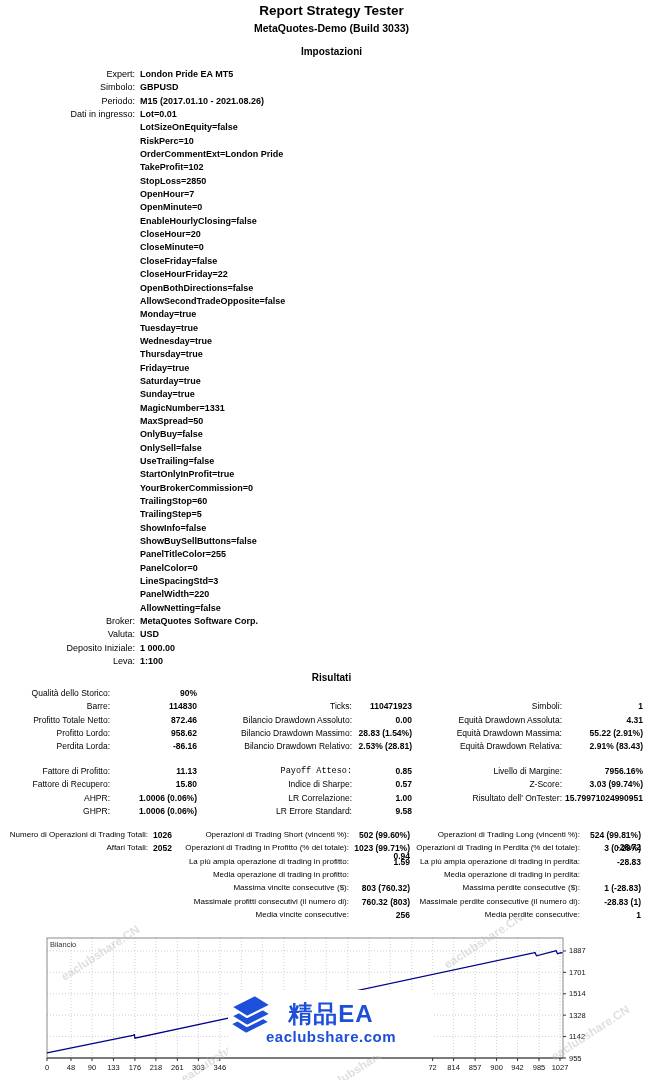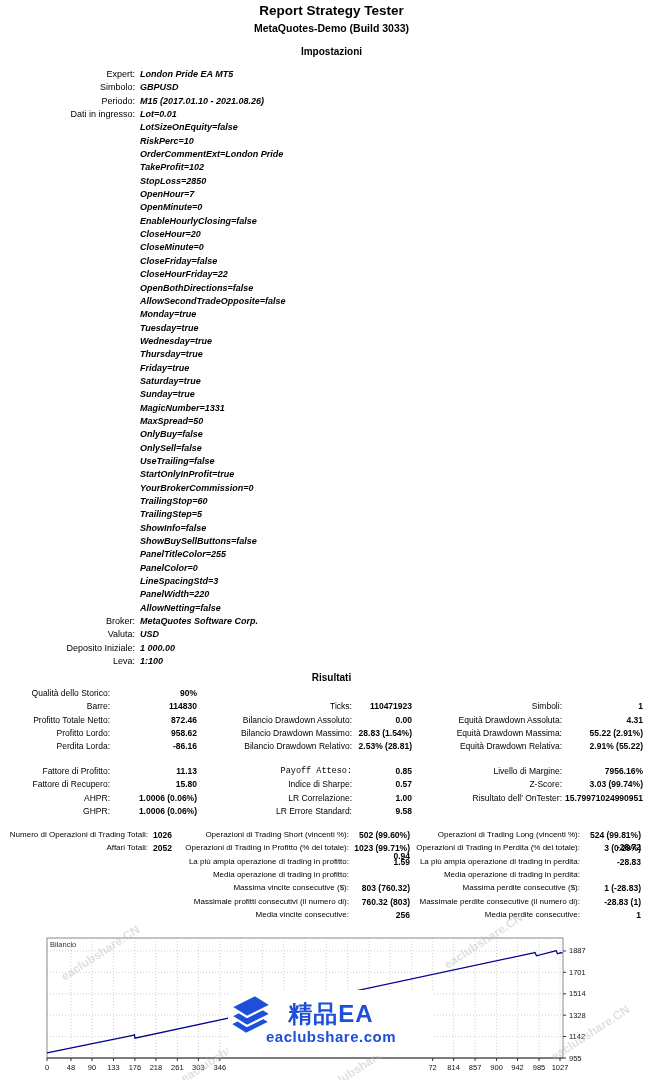--- a/index.html
+++ b/index.html
@@ -7,21 +7,21 @@
         font-family:"Liberation Sans",sans-serif;color:#000;}
   .center{position:absolute;left:0;width:663px;text-align:center;white-space:nowrap;}
   #t-title{top:3px;font-size:13.5px;font-weight:bold;}
   #t-sub{top:22px;font-size:10.5px;font-weight:bold;}
   #t-settings-h{top:46px;font-size:10px;font-weight:bold;}
   #results-h{top:672px;font-size:10px;font-weight:bold;}
   
   #settings{position:absolute;top:68px;left:0;width:663px;}
   .srow{position:relative;height:13.35px;}
   .slab{position:absolute;right:528px;top:1px;font-size:9px;white-space:nowrap;color:#000;}
-  .sval{position:absolute;left:140px;top:1px;font-size:9px;font-weight:bold;white-space:nowrap;font-style:italic;}
+  .sval{position:absolute;left:140px;top:1px;font-size:9px;font-weight:bold;white-space:nowrap;}
   
   #results{position:absolute;top:0;left:0;width:663px;height:868px;pointer-events:none;}
   .rlab{position:absolute;font-size:8.5px;white-space:nowrap;}
   .rlab.small{font-size:8px;}
   .rval{position:absolute;font-size:8.5px;font-weight:bold;white-space:nowrap;}
   
   #chart{position:absolute;top:928px;left:0;width:663px;height:152px;}
   #chart svg{position:absolute;top:0;left:0;}
   .tile{position:absolute;font-size:12px;font-weight:bold;color:#b9b9b9;opacity:.45;
         transform:rotate(-33deg);white-space:nowrap;pointer-events:none;}
@@ -242,21 +242,21 @@
       <span class="rval" style="top: 728.05px; right: 466px;">958.62</span>
       <span class="rlab" style="top: 728.05px; right: 311px;">Bilancio Drawdown Massimo:</span>
       <span class="rval" style="top: 728.05px; right: 251px;">28.83 (1.54%)</span>
       <span class="rlab" style="top: 728.05px; right: 101px;">Equità Drawdown Massima:</span>
       <span class="rval" style="top: 728.05px; right: 20px;">55.22 (2.91%)</span>
       <span class="rlab" style="top: 741.4px; right: 553px;">Perdita Lorda:</span>
       <span class="rval" style="top: 741.4px; right: 466px;">-86.16</span>
       <span class="rlab" style="top: 741.4px; right: 311px;">Bilancio Drawdown Relativo:</span>
       <span class="rval" style="top: 741.4px; right: 251px;">2.53% (28.81)</span>
       <span class="rlab" style="top: 741.4px; right: 101px;">Equità Drawdown Relativa:</span>
-      <span class="rval" style="top: 741.4px; right: 20px;">2.91% (55.22)</span>
+      <span class="rval" style="top: 741.4px; right: 20px;">2.91% (83.43)</span>
       <span class="rlab" style="top: 766px; right: 553px;">Fattore di Profitto:</span>
       <span class="rval" style="top: 766px; right: 466px;">11.13</span>
       <span class="rlab" style="top: 766px; right: 311px; font-family: Liberation Mono, monospace;">Payoff Atteso:</span>
       <span class="rval" style="top: 766px; right: 251px;">0.85</span>
       <span class="rlab" style="top: 766px; right: 101px;">Livello di Margine:</span>
       <span class="rval" style="top: 766px; right: 20px;">7956.16%</span>
       <span class="rlab" style="top: 779.35px; right: 553px;">Fattore di Recupero:</span>
       <span class="rval" style="top: 779.35px; right: 466px;">15.80</span>
       <span class="rlab" style="top: 779.35px; right: 311px;">Indice di Sharpe:</span>
       <span class="rval" style="top: 779.35px; right: 251px;">0.57</span>

